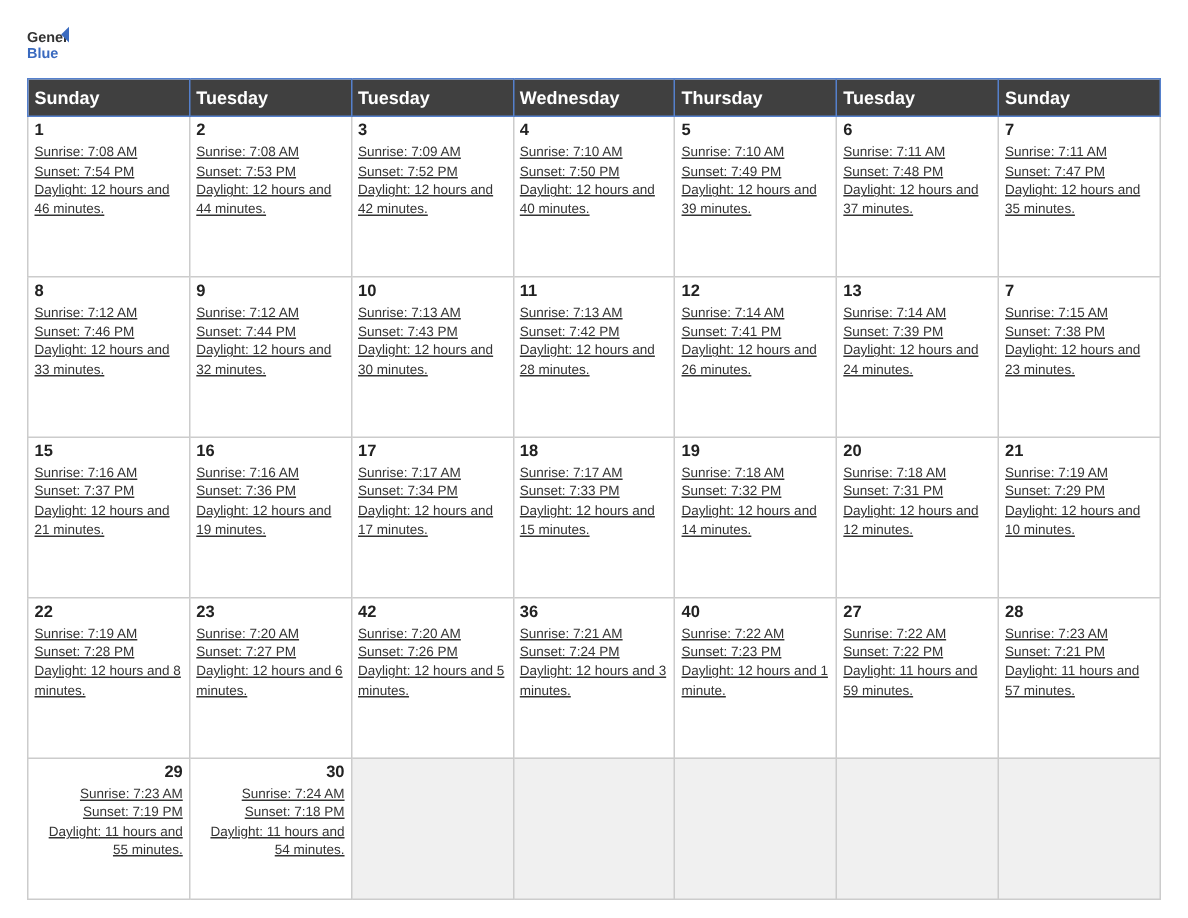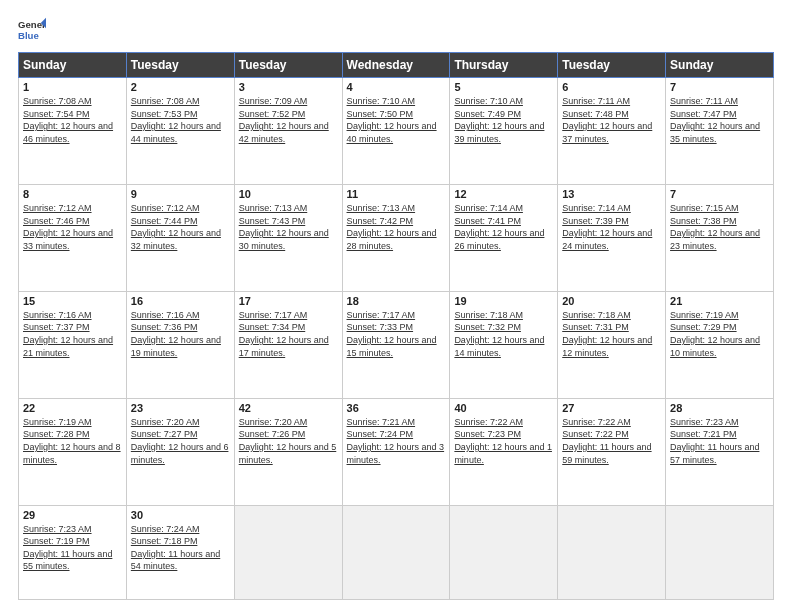--- a/index.html
+++ b/index.html
@@ -69,20 +69,21 @@
       font-size: 9.5px;
       color: #333;
       height: 85px;
       background: #fff;
     }
     .calendar td.empty {
       background: #f0f0f0;
     }
     .calendar tr:last-child td {
       height: 75px;
+      text-align: right;
     }
     .day-num {
       font-size: 11px;
       font-weight: bold;
       color: #222;
       margin-bottom: 2px;
       display: block;
     }
     .cell-text {
       font-size: 9px;

